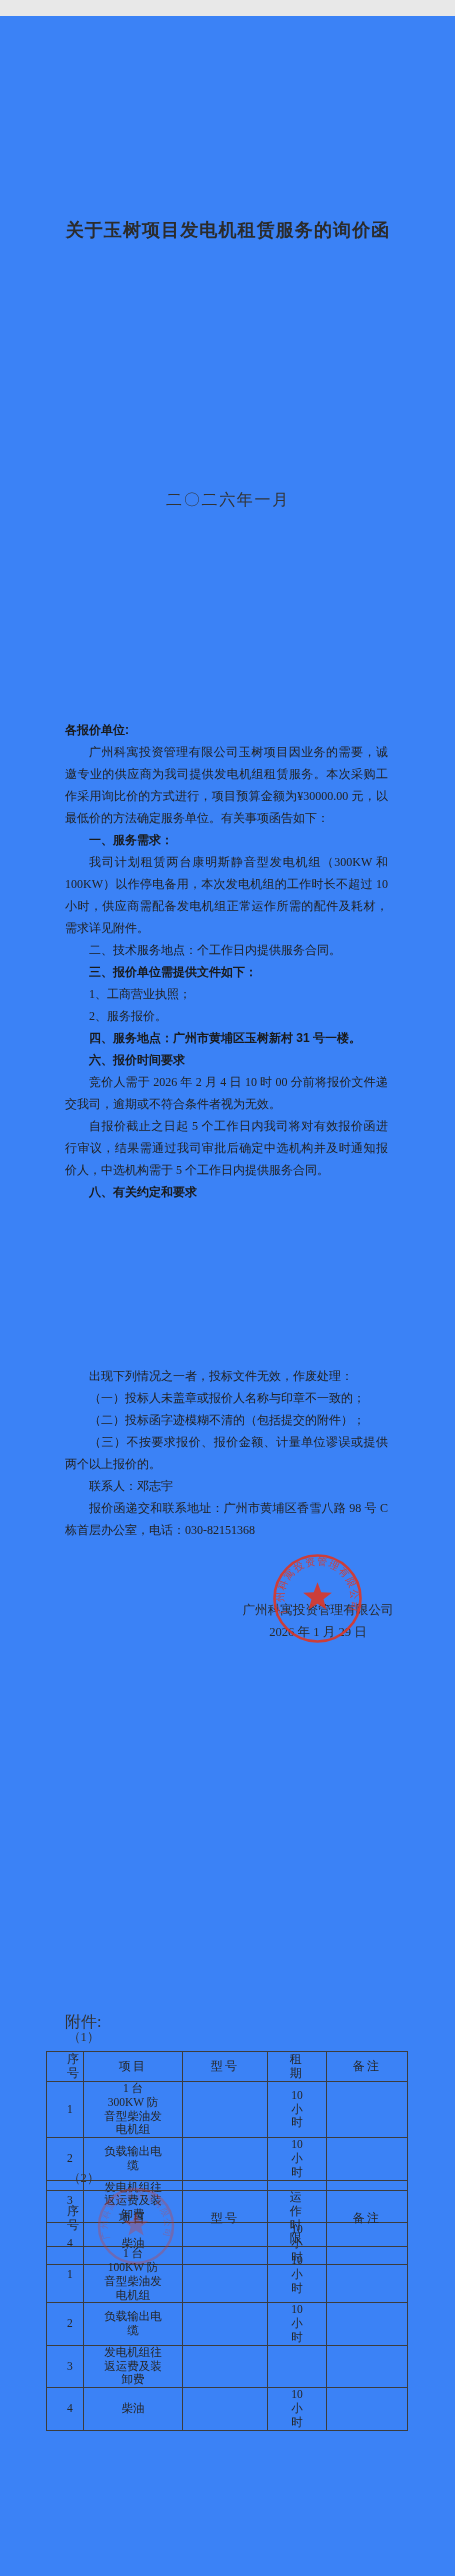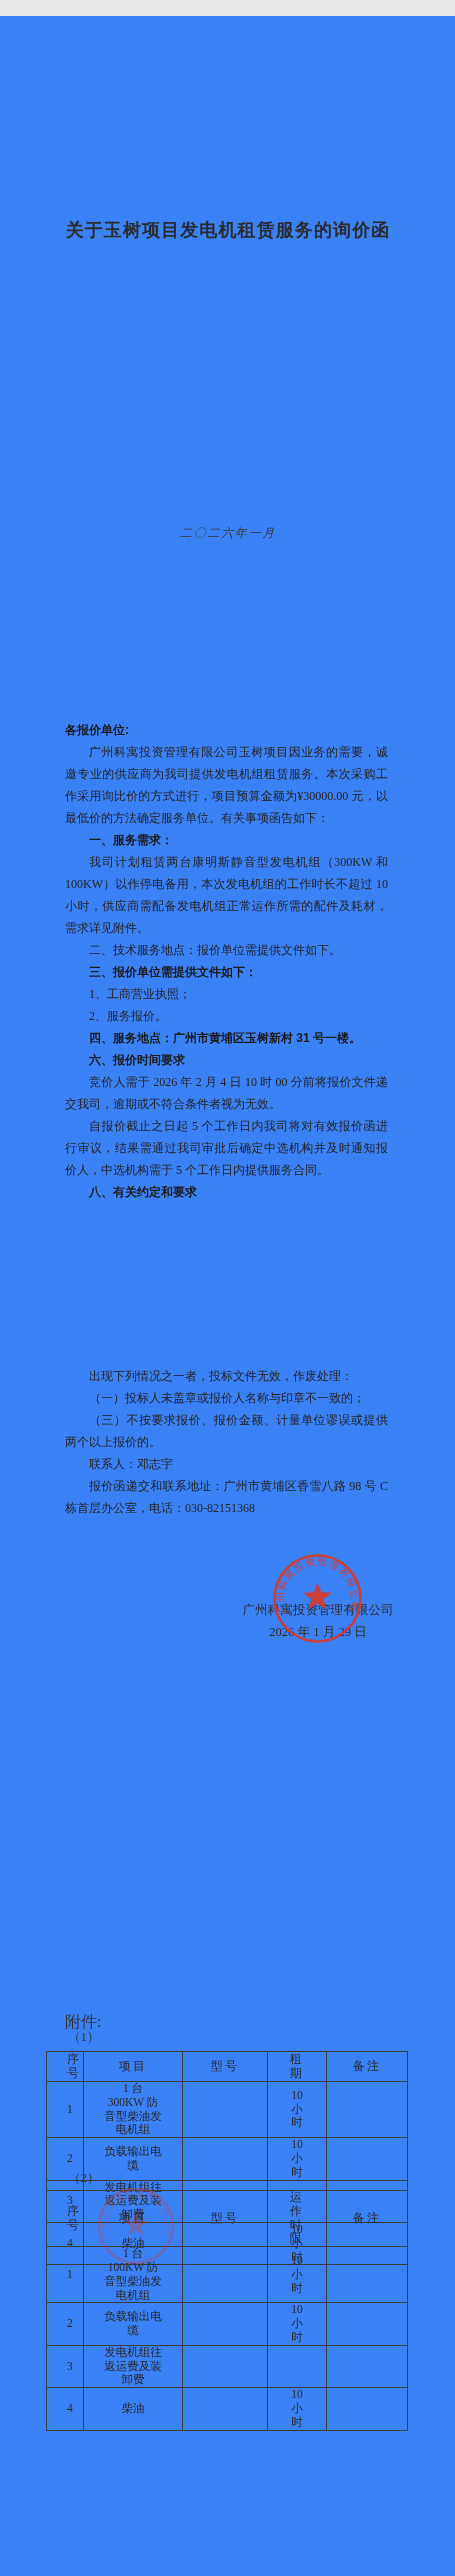--- a/index.html
+++ b/index.html
@@ -12,22 +12,22 @@
     color:#222;
     overflow:hidden;
   }
   .doc-title{
     position:absolute;top:202px;left:0;width:456px;
     text-align:center;
     font-size:18px;font-weight:600;letter-spacing:1.1px;
     color:#2b2b2b;
   }
   .doc-date{
-    position:absolute;top:509px;left:0;width:456px;
-    text-align:center;font-size:12px;letter-spacing:1.7px;color:#333;font-style:italic;
+    position:absolute;top:474px;left:0;width:456px;
+    text-align:center;font-size:16px;letter-spacing:1.7px;color:#333;
   }
   .letter-block{
     position:absolute;left:65px;width:323px;
     font-size:12px;line-height:22px;text-align:justify;
   }
   .part1{top:703px;}
   .part2{top:1349px;}
   .letter-block p{margin:0;text-indent:2em;}
   .letter-block p.no-indent{text-indent:0;}
   .salutation{
@@ -88,34 +88,35 @@
 
   <div class="doc-title">关于玉树项目发电机租赁服务的询价函</div>
 
   <div class="doc-date">二〇二六年一月</div>
 
   <div class="letter-block part1">
     <p class="no-indent salutation">各报价单位:</p>
     <p>广州科寓投资管理有限公司玉树项目因业务的需要，诚邀专业的供应商为我司提供发电机组租赁服务。本次采购工作采用询比价的方式进行，项目预算金额为¥30000.00 元，以最低价的方法确定服务单位。有关事项函告如下：</p>
     <p class="heading">一、服务需求：</p>
     <p>我司计划租赁两台康明斯静音型发电机组（300KW 和 100KW）以作停电备用，本次发电机组的工作时长不超过 10 小时，供应商需配备发电机组正常运作所需的配件及耗材，需求详见附件。</p>
-    <p><span class="bold-inline">二、技术服务地点：</span><span>报价单位需提供文件如下。</span></p>
+    <p><span class="bold-inline">二、技术服务地点：</span><span>个工作日内提供服务合同。</span></p>
     <p class="heading">三、报价单位需提供文件如下：</p>
     <p>1、工商营业执照；</p>
     <p>2、服务报价。</p>
     <p class="heading">四、服务地点：广州市黄埔区玉树新村 31 号一楼。</p>
     <p class="heading">六、报价时间要求</p>
     <p>竞价人需于 2026 年 2 月 4 日 10 时 00 分前将报价文件递交我司，逾期或不符合条件者视为无效。</p>
     <p>自报价截止之日起 5 个工作日内我司将对有效报价函进行审议，结果需通过我司审批后确定中选机构并及时通知报价人，中选机构需于 5 个工作日内提供服务合同。</p>
     <p class="heading">八、有关约定和要求</p>
   </div>
 
   <div class="letter-block part2">
     <p>出现下列情况之一者，投标文件无效，作废处理：</p>
     <p>（一）投标人未盖章或报价人名称与印章不一致的；</p>
+    <p>（二）投标函字迹模糊不清的（包括提交的附件）；</p>
     <p>（三）不按要求报价、报价金额、计量单位谬误或提供两个以上报价的。</p>
     <p>联系人：邓志宇</p>
     <p>报价函递交和联系地址：广州市黄埔区香雪八路 98 号 C 栋首层办公室，电话：030-82151368</p>
   </div>
 
   <div class="closing">
     <div>广州科寓投资管理有限公司</div>
     <div>2026 年 1 月 29 日</div>
   </div>
 

